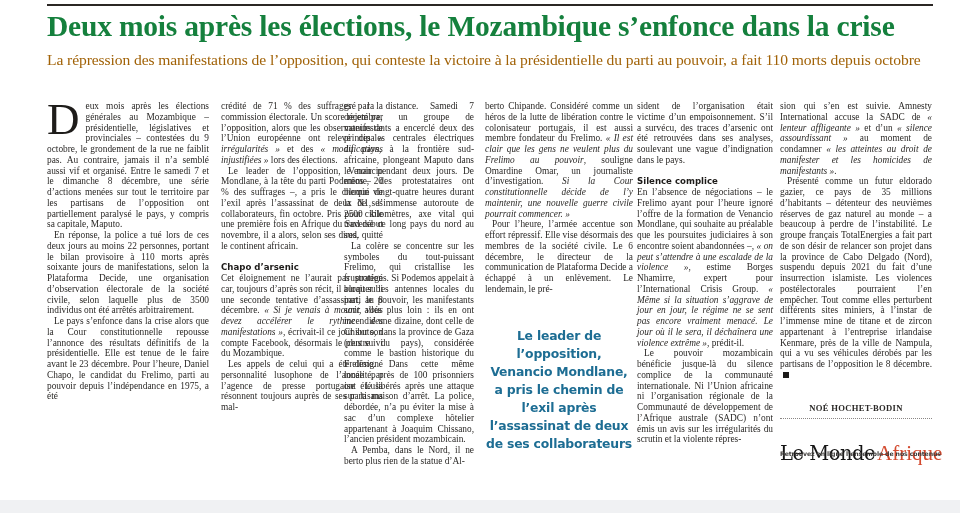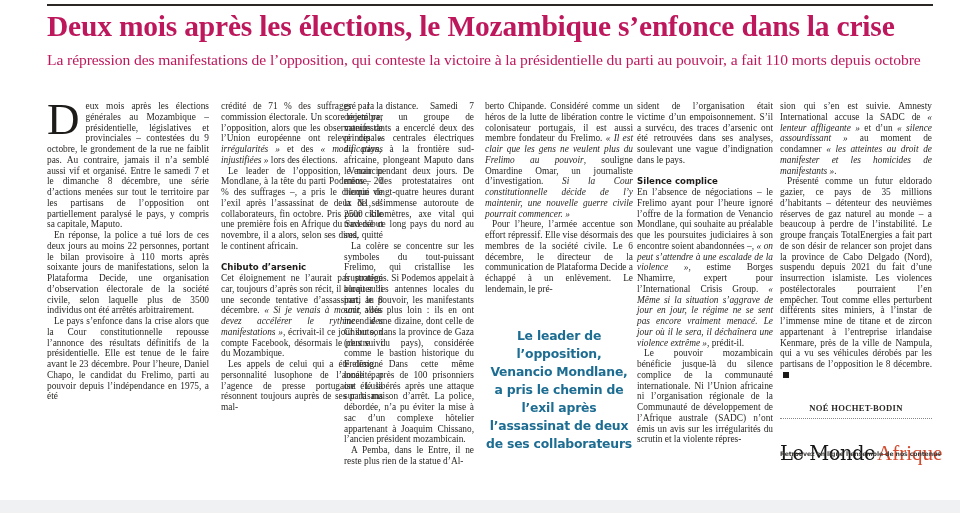--- a/index.html
+++ b/index.html
@@ -8,26 +8,26 @@
   .page {
     position: absolute; left: 0; top: 0; width: 960px; height: 500px;
     background: #ffffff;
   }
   .topline {
     position: absolute; left: 47px; top: 4px; width: 886px; height: 2px; background: #2b2724;
   }
   .headline {
     position: absolute; left: 47px; top: 9px; width: 890px;
     font-family: "Liberation Serif", serif; font-size: 29.5px; line-height: 34px;
-    color: #be185d; letter-spacing: -0.2px; white-space: nowrap;
+    color: #15803d; letter-spacing: -0.2px; white-space: nowrap;
   }
   .subhead {
     position: absolute; left: 47px; top: 50px; width: 890px;
     font-family: "Liberation Serif", serif; font-size: 15.6px; line-height: 20px;
-    color: #be185d; white-space: nowrap; letter-spacing: -0.1px;
+    color: #a16207; white-space: nowrap; letter-spacing: -0.1px;
   }
   .col {
     position: absolute; top: 101px; width: 162px;
     font-family: "Liberation Serif", serif; font-size: 9.35px; line-height: 10.75px;
     color: #2a2826; text-align: justify; hyphens: manual;
   }
   .col p { text-indent: 7px; }
   .col p.noindent { text-indent: 0; }
   .col em { font-style: italic; }
   .col .xhead {
@@ -82,29 +82,29 @@
 
   <div class="col c1">
     <p class="noindent"><span class="dropcap">D</span><span>eux mois après les élections générales au Mozambique – présidentielle, législatives et provinciales – contestées du 9 octobre, le grondement de la rue ne faiblit pas. Au contraire, jamais il n’a semblé aussi vif et organisé. Entre le samedi 7 et le dimanche 8 décembre, une série d’actions menées sur tout le territoire par les partisans de l’opposition ont partiellement paralysé le pays, y compris sa capitale, Maputo.</span></p>
     <p>En réponse, la police a tué lors de ces deux jours au moins 22 personnes, portant le bilan provisoire à 110 morts après soixante jours de manifestations, selon la Plataforma Decide, une organisation d’observation électorale de la société civile, selon laquelle plus de 3500 individus ont été arrêtés arbitrairement.</p>
     <p>Le pays s’enfonce dans la crise alors que la Cour constitutionnelle repousse l’annonce des résultats définitifs de la présidentielle. Elle est tenue de le faire avant le 23 décembre. Pour l’heure, Daniel Chapo, le candidat du Frelimo, parti au pouvoir depuis l’indépendance en 1975, a été</p>
   </div>
 
   <div class="col c2">
     <p class="noindent"><span>crédité de 71 % des suffrages par la commission électorale. Un score rejeté par l’opposition, alors que les observateurs de l’Union européenne ont relevé des </span><em>« irrégularités »</em><span> et des </span><em>« modifications injustifiées »</em><span> lors des élections.</span></p>
     <p>Le leader de l’opposition, Venancio Mondlane, à la tête du parti Podemos – 20 % des suffrages –, a pris le chemin de l’exil après l’assassinat de deux de ses collaborateurs, fin octobre. Pris pour cible une première fois en Afrique du Sud début novembre, il a alors, selon ses dires, quitté le continent africain.</p>
-    <div class="xhead">Chibuto d’arsenic</div>
+    <div class="xhead">Chapo d’arsenic</div>
     <p class="noindent"><span>Cet éloignement ne l’aurait pas protégé car, toujours d’après son récit, il aurait subi une seconde tentative d’assassinat, le 8 décembre. </span><em>« Si je venais à mourir, vous devez accélérer le rythme des manifestations »</em><span>, écrivait-il ce jour sur son compte Facebook, désormais le plus suivi du Mozambique.</span></p>
     <p>Les appels de celui qui a été désigné personnalité lusophone de l’année par l’agence de presse portugaise Lusa résonnent toujours auprès de ses partisans mal-</p>
   </div>
 
   <div class="col c3">
     <p class="noindent">gré la distance. Samedi 7 décembre, un groupe de manifestants a encerclé deux des principales centrales électriques du pays, à la frontière sud-africaine, plongeant Maputo dans le noir pendant deux jours. De même, des protestataires ont bloqué vingt-quatre heures durant la N1, l’immense autoroute de 2500 kilomètres, axe vital qui traverse ce long pays du nord au sud.</p>
     <p>La colère se concentre sur les symboles du tout-puissant Frelimo, qui cristallise les frustrations. Si Podemos appelait à bloquer les antennes locales du parti au pouvoir, les manifestants sont allés plus loin : ils en ont incendié une dizaine, dont celle de Chibuto, dans la province de Gaza (centre du pays), considérée comme le bastion historique du Frelimo. Dans cette même localité, près de 100 prisonniers ont été libérés après une attaque sur la maison d’arrêt. La police, débordée, n’a pu éviter la mise à sac d’un complexe hôtelier appartenant à Joaquim Chissano, l’ancien président mozambicain.</p>
-    <p>A Pemba, dans le Entre, il ne reste plus rien de la statue d’Al-</p>
+    <p>A Pemba, dans le Nord, il ne berto plus rien de la statue d’Al-</p>
   </div>
 
   <div class="col c4" style="width:148px;">
     <p class="noindent"><span>berto Chipande. Considéré comme un héros de la lutte de libération contre le colonisateur portugais, il est aussi membre fondateur du Frelimo. </span><em>« Il est clair que les gens ne veulent plus du Frelimo au pouvoir</em><span>, souligne Omardine Omar, un journaliste d’investigation. </span><em>Si la Cour constitutionnelle décide de l’y maintenir, une nouvelle guerre civile pourrait commencer. »</em></p>
     <p>Pour l’heure, l’armée accentue son effort répressif. Elle vise désormais des membres de la société civile. Le 6 décembre, le directeur de la communication de Plataforma Decide a échappé à un enlèvement. Le lendemain, le pré-</p>
   </div>
   <div class="pullquote">Le leader de l’opposition, Venancio Mondlane, a pris le chemin de l’exil après l’assassinat de deux de ses collaborateurs</div>
 
   <div class="col c5" style="width:136px;">
     <p class="noindent">sident de l’organisation était victime d’un empoisonnement. S’il a survécu, des traces d’arsenic ont été retrouvées dans ses analyses, soulevant une vague d’indignation dans le pays.</p>

